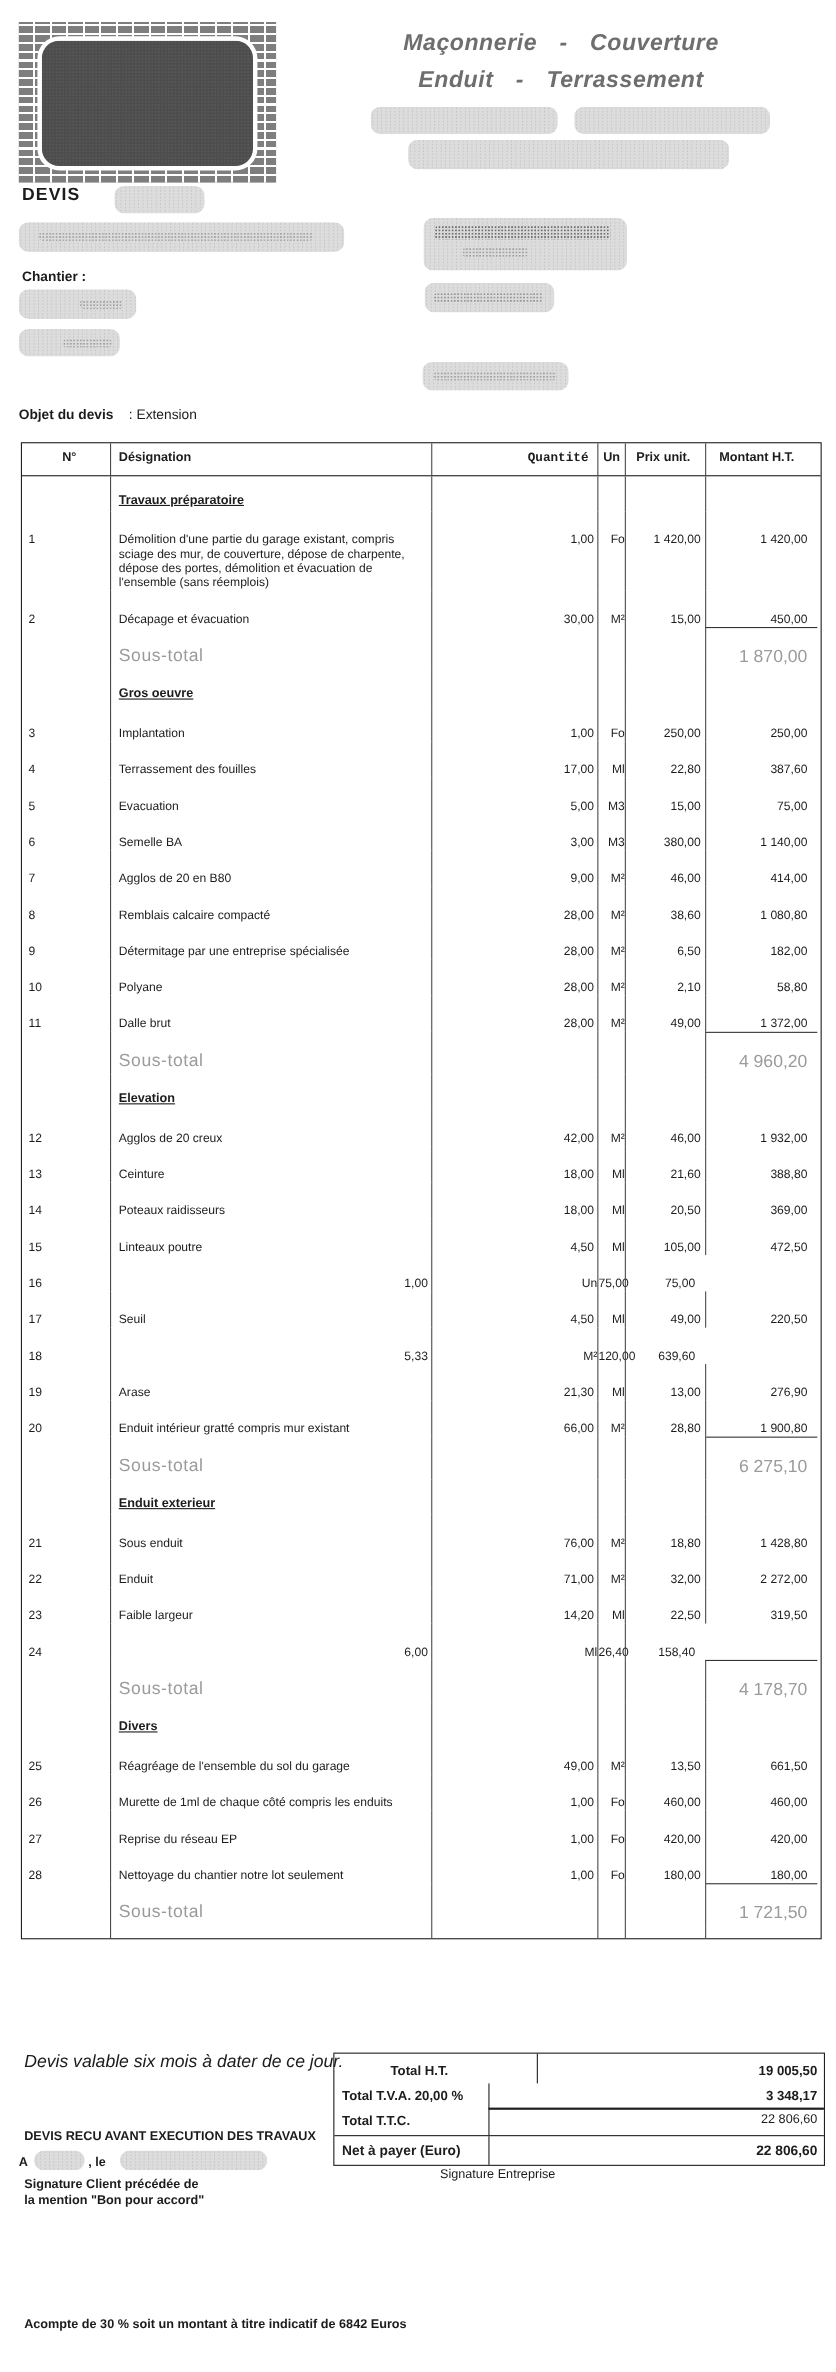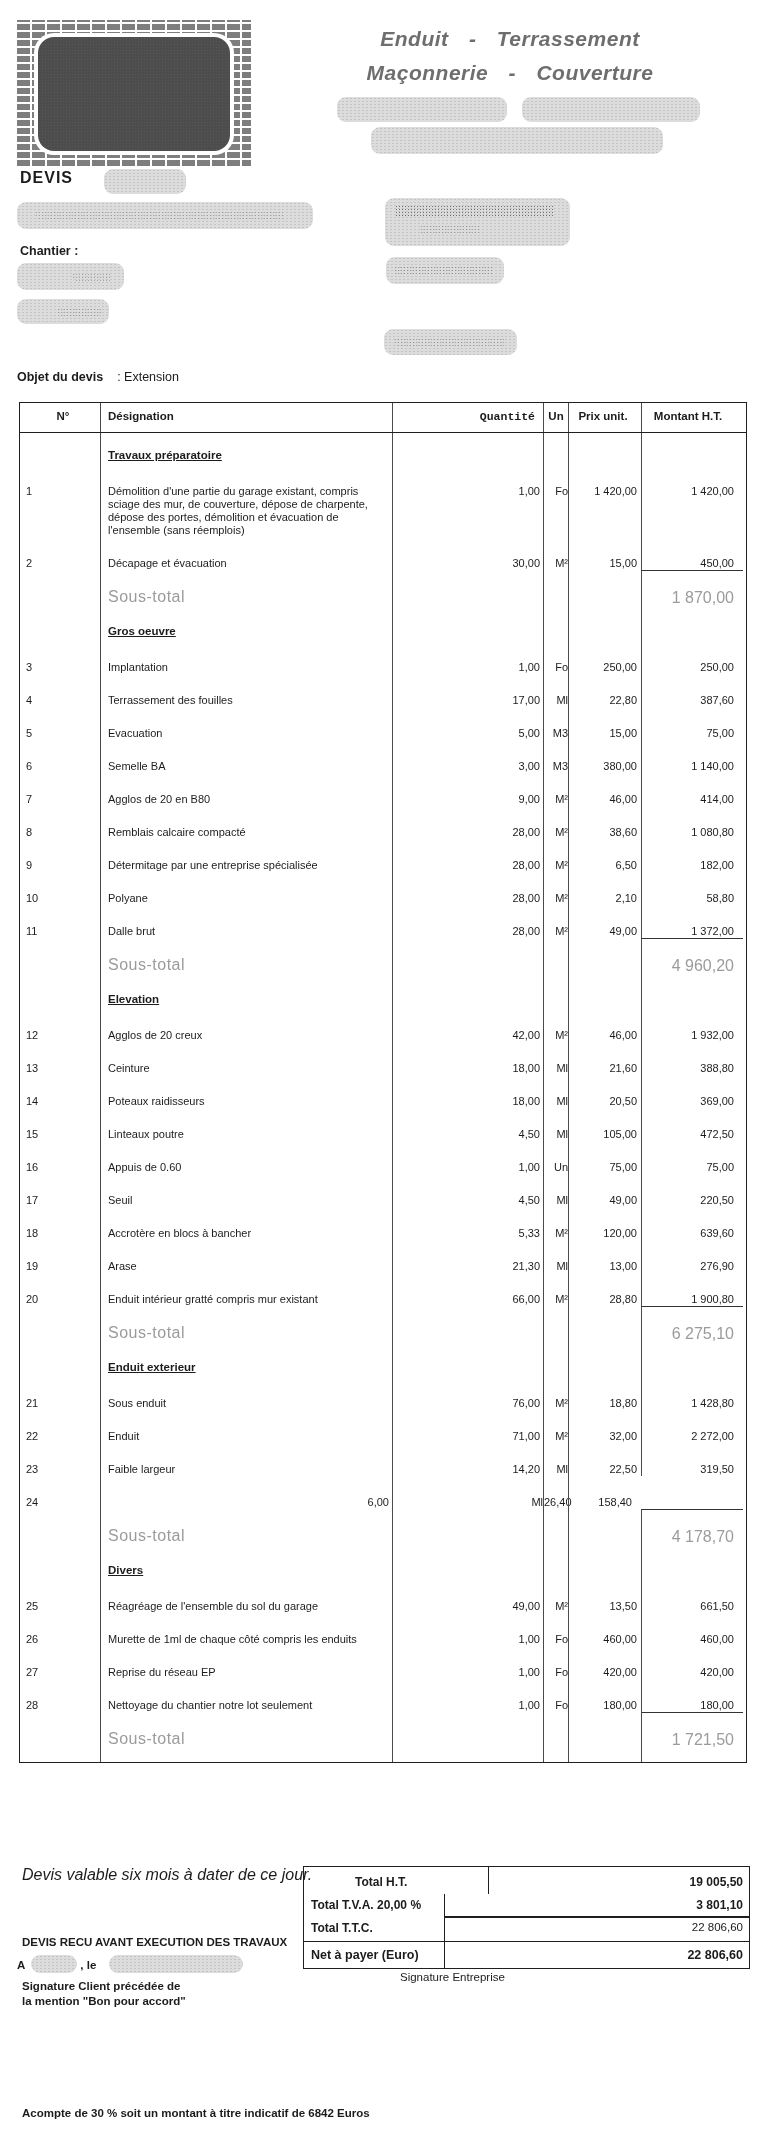--- a/index.html
+++ b/index.html
@@ -81,22 +81,22 @@
 </head>
 <body>
 
 <div id="page">
 
   <div id="logo" class="abs">
     <div id="logo-inner"></div>
   </div>
 
   <div id="main-title" class="abs">
+    <div>Maçonnerie - Couverture</div>
     <div>Enduit - Terrassement</div>
-    <div>Maçonnerie - Couverture</div>
   </div>
 
   <div class="abs blob" style="left:337px;top:97px;width:170px;height:25px;"></div>
   <div class="abs blob" style="left:522px;top:97px;width:178px;height:25px;"></div>
   <div class="abs blob" style="left:371px;top:127px;width:292px;height:27px;"></div>
 
   <div id="devis-label" class="abs">DEVIS</div>
   <div class="abs blob" style="left:104px;top:169px;width:82px;height:25px;"></div>
   <div class="abs blob" style="left:17px;top:202px;width:296px;height:27px;">
     <div class="speck" style="left:18px;top:9px;width:250px;height:8px;opacity:.45;"></div>
@@ -289,37 +289,35 @@
       <div class="trow r-item">
         <div class="cell c-no">15</div>
         <div class="cell c-des">Linteaux poutre</div>
         <div class="cell c-qty">4,50</div>
         <div class="cell c-un">Ml</div>
         <div class="cell c-prix">105,00</div>
         <div class="cell c-mont">472,50</div>
       </div>
       <div class="trow r-item">
         <div class="cell c-no">16</div>
-        <div class="cell c-des">Appuis de 0.60</div>
         <div class="cell c-qty">1,00</div>
         <div class="cell c-un">Un</div>
         <div class="cell c-prix">75,00</div>
         <div class="cell c-mont">75,00</div>
       </div>
       <div class="trow r-item">
         <div class="cell c-no">17</div>
         <div class="cell c-des">Seuil</div>
         <div class="cell c-qty">4,50</div>
         <div class="cell c-un">Ml</div>
         <div class="cell c-prix">49,00</div>
         <div class="cell c-mont">220,50</div>
       </div>
       <div class="trow r-item">
         <div class="cell c-no">18</div>
-        <div class="cell c-des">Accrotère en blocs à bancher</div>
         <div class="cell c-qty">5,33</div>
         <div class="cell c-un">M²</div>
         <div class="cell c-prix">120,00</div>
         <div class="cell c-mont">639,60</div>
       </div>
       <div class="trow r-item">
         <div class="cell c-no">19</div>
         <div class="cell c-des">Arase</div>
         <div class="cell c-qty">21,30</div>
         <div class="cell c-un">Ml</div>
@@ -447,21 +445,21 @@
       </div>
     </div>
 
   <div id="totals-box" class="abs">
       <div class="tot-row tr-ht">
         <div class="tot-label">Total H.T.</div>
         <div class="tot-value">19 005,50</div>
       </div>
       <div class="tot-row tr-tva">
         <div class="tot-label">Total T.V.A. 20,00 %</div>
-        <div class="tot-value">3 801,10</div>
+        <div class="tot-value">3 348,17</div>
       </div>
       <div class="tot-row tr-ttc">
         <div class="tot-label">Total T.T.C.</div>
         <div class="tot-value">22 806,60</div>
       </div>
       <div class="tot-row tr-net">
         <div class="tot-label">Net à payer (Euro)</div>
         <div class="tot-value">22 806,60</div>
       </div>
     </div>

